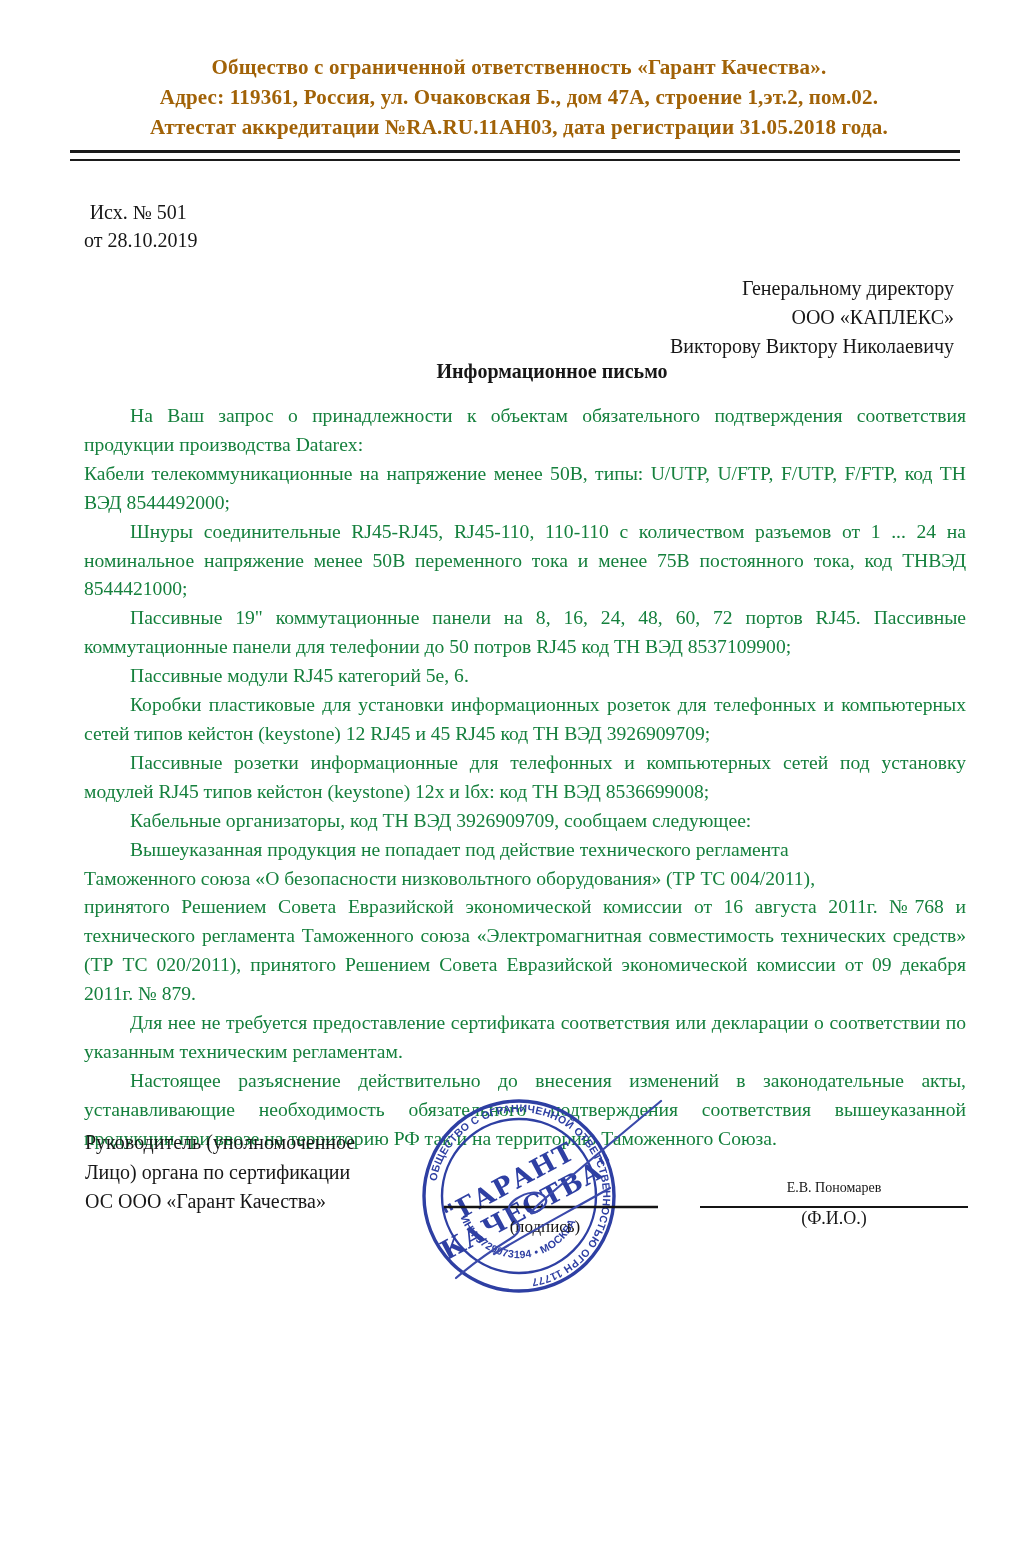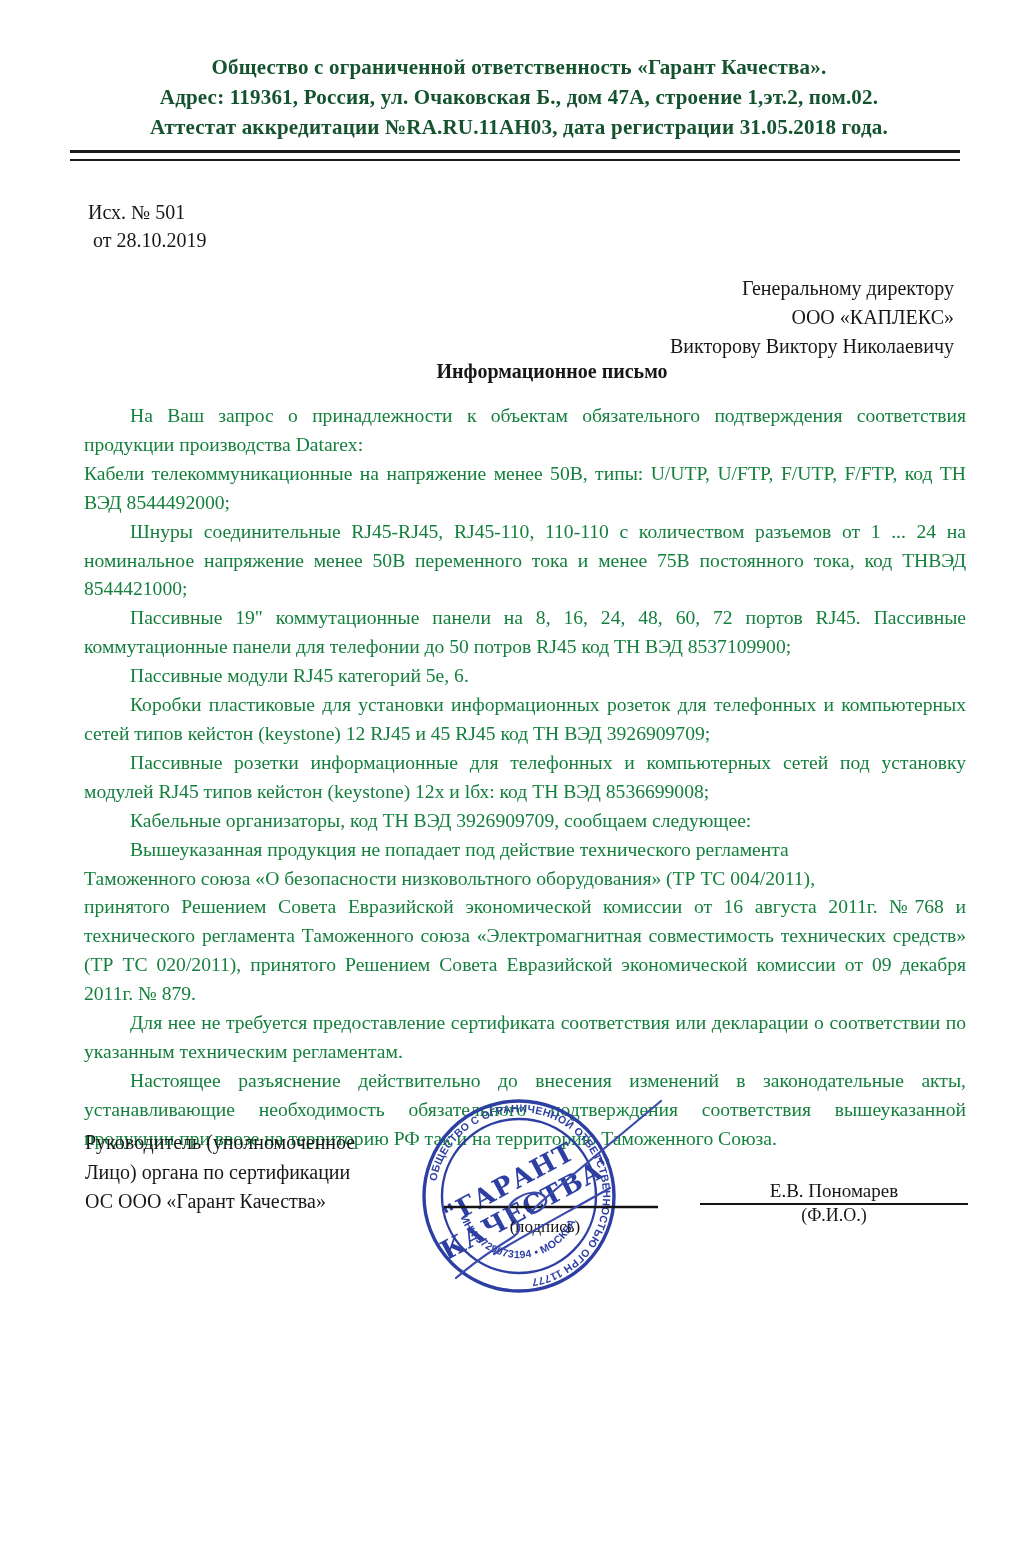--- a/index.html
+++ b/index.html
@@ -2,40 +2,40 @@
 <html lang="ru"><head>
 <meta charset="utf-8">
 <style>
   html,body{margin:0;padding:0;background:#ffffff;}
   .page{
     position:relative;width:1024px;height:1566px;background:#ffffff;
     font-family:"Liberation Serif","DejaVu Serif",serif;color:#171717;overflow:hidden;
   }
   .letterhead{
     position:absolute;top:52px;left:72px;right:58px;text-align:center;
-    font-weight:bold;font-size:21px;line-height:30px;letter-spacing:.2px;color:#14532d;
+    font-weight:bold;font-size:21px;line-height:30px;letter-spacing:.2px;color:#a16207;
   }
   .rule{
     position:absolute;top:150px;left:70px;width:890px;height:6px;
     border-top:3px solid #1b1b1b;border-bottom:2px solid #1b1b1b;
   }
-  .ref{position:absolute;top:198px;left:88px;font-size:20px;line-height:28px;}
+  .ref{position:absolute;top:198px;left:79px;font-size:20px;line-height:28px;text-align:center;}
   .ref .l2{padding-left:5px;}
   .addressee{position:absolute;top:250px;right:70px;text-align:right;font-size:20px;line-height:29px;margin-top:24px;}
   .title{position:absolute;top:360px;left:0;width:100%;text-align:center;font-weight:bold;font-size:20px;padding-left:40px;}
   .bodytext{
     position:absolute;top:402px;left:84px;width:882px;
     font-size:19.6px;line-height:28.9px;text-align:justify;color:#15803d;
   }
   .bodytext p{margin:0;}
   .bodytext p.ind{text-indent:46px;}
   .sig-left{position:absolute;top:1128px;left:85px;font-size:20px;line-height:29.5px;}
   .stamp-wrap{position:absolute;left:398px;top:1082px;width:290px;height:260px;}
   .name-block{position:absolute;left:700px;top:1180px;width:268px;text-align:center;}
-  .name-line{border-bottom:2px solid #141414;font-size:19px;padding-bottom:1px;}
+  .name-line{border-bottom:2px solid #141414;font-size:14px;padding-bottom:10px;}
   .name-label{font-size:18px;margin-top:0;}
 </style>
 </head>
 <body>
 
 <div class="page">
 
   <div class="letterhead">
     <div>Общество с ограниченной ответственность «Гарант Качества».</div>
     <div>Адрес: 119361, Россия, ул. Очаковская Б., дом 47А, строение 1,эт.2, пом.02.</div>

